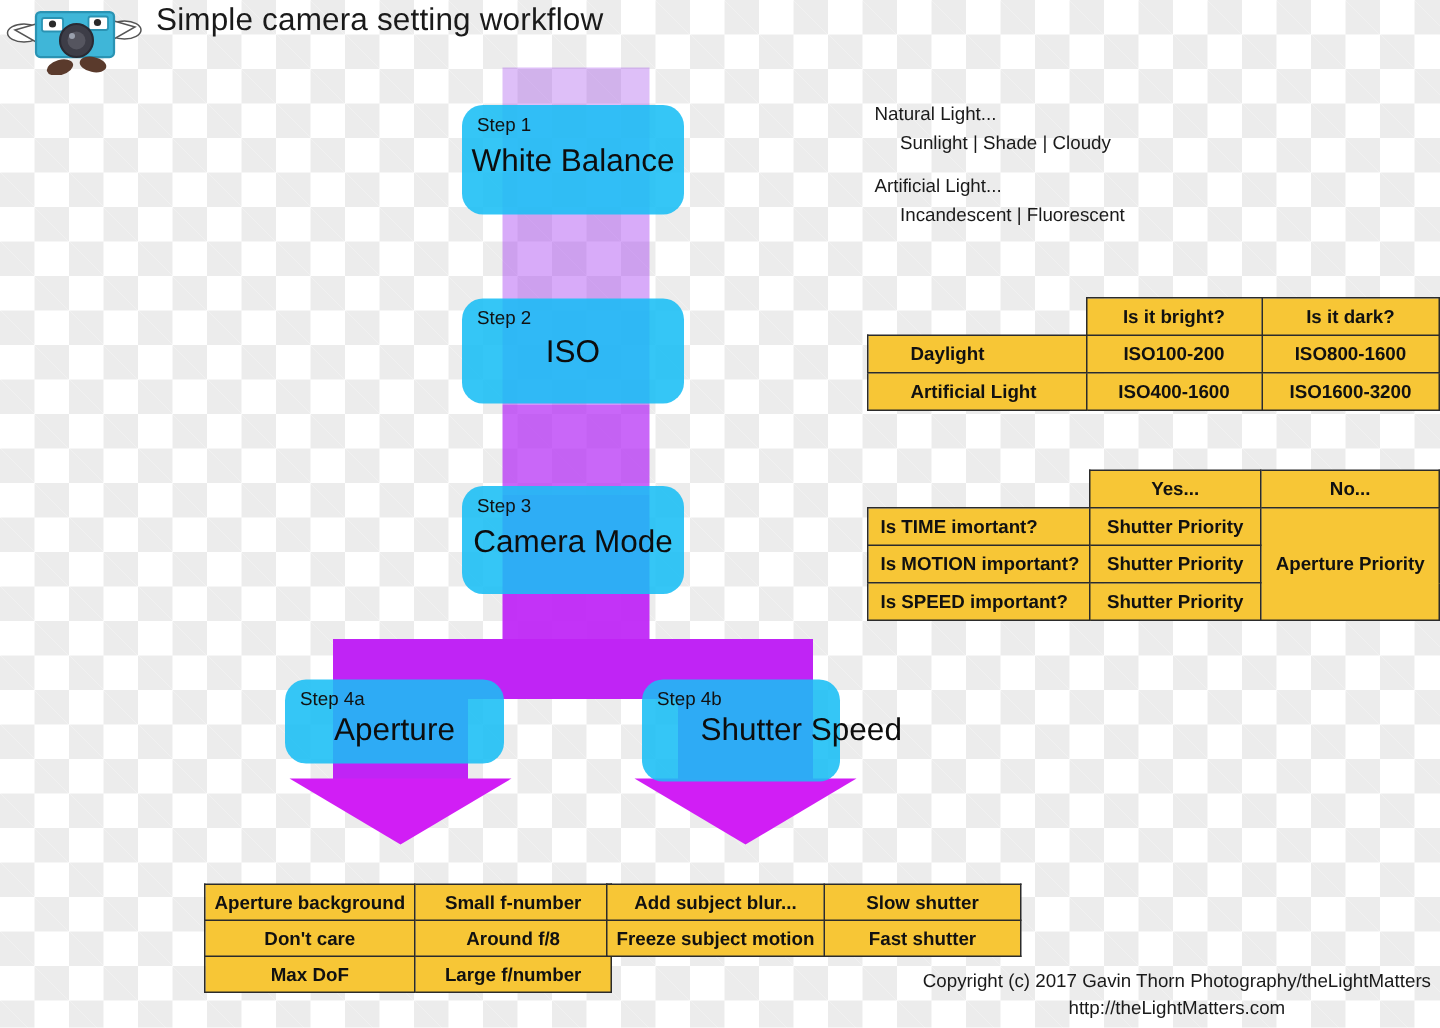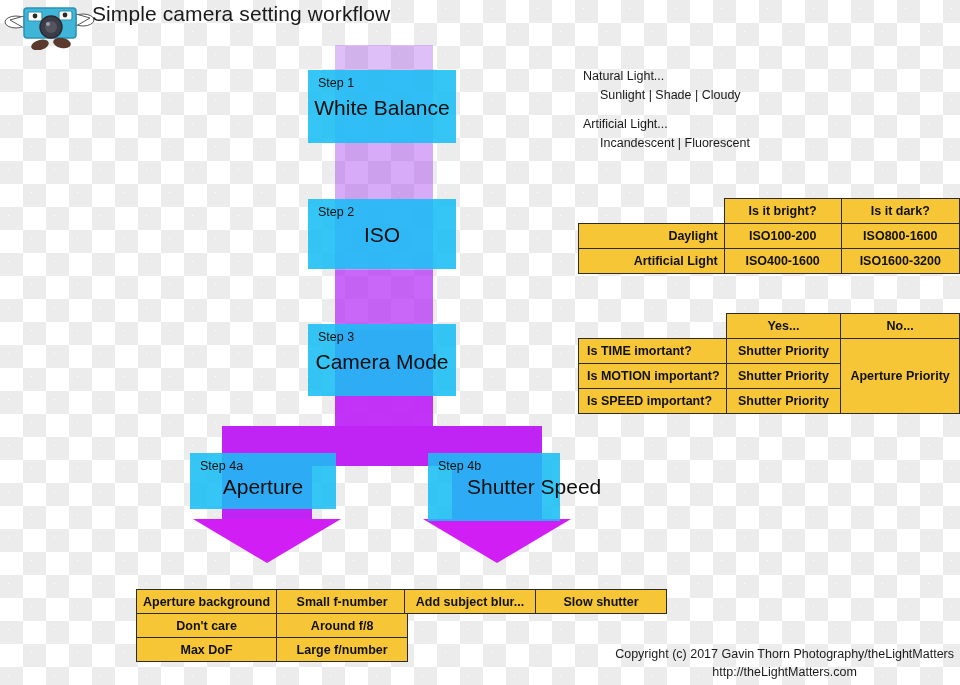--- a/index.html
+++ b/index.html
@@ -17,21 +17,21 @@
       linear-gradient(45deg,#ececec 25%,transparent 25%,transparent 75%,#ececec 75%),
       linear-gradient(45deg,#ececec 25%,transparent 25%,transparent 75%,#ececec 75%);
     background-size:46px 46px;
     background-position:0 0,23px 23px;
     overflow:hidden;
   }
 
   
   #mascot{position:absolute;left:4px;top:0;width:92px;height:50px;}
   #page-title{
-    position:absolute;left:92px;top:2px;
+    position:absolute;left:104px;top:2px;
     font-size:21px;color:#1a1a1a;letter-spacing:.1px;
     white-space:nowrap;
   }
 
   
   .spine{position:absolute;}
   .s1{left:335px;top:45px;width:98px;height:95px;background:rgba(155,60,235,.33);}
   .s2{left:335px;top:140px;width:98px;height:60px;background:rgba(163,55,240,.42);}
   .s3{left:335px;top:200px;width:98px;height:70px;background:rgba(172,50,243,.52);}
   .s4{left:335px;top:270px;width:98px;height:60px;background:rgba(180,45,245,.72);}
@@ -42,20 +42,21 @@
   .tri{position:absolute;width:0;height:0;border-left:74px solid transparent;
        border-right:74px solid transparent;border-top:44px solid #d11ef5;}
   .tri-l{left:193px;top:519px;}
   .tri-r{left:423px;top:519px;}
 
   
   .step-box{
     position:absolute;
     background:rgba(25,190,245,.88);
     color:#111;
+    border-radius:14px;
   }
   .step-num{
     position:absolute;left:10px;top:6px;
     font-size:12.5px;color:#111;white-space:nowrap;
   }
   .step-title{
     position:absolute;left:0;right:0;
     text-align:center;
     font-size:21px;color:#0d0d0d;white-space:nowrap;
   }
@@ -82,21 +83,21 @@
     background:#f7c636;
     text-align:center;
     padding:0 6px;
     white-space:nowrap;
     font-weight:bold;
   }
   table.grid td.blank{border:none;background:transparent;}
 
   #iso-table{left:578px;top:198px;}
   #iso-table td{height:24px;}
-  #iso-table td.rowhead{text-align:right;width:118px;padding-left:28px;}
+  #iso-table td.rowhead{text-align:left;width:118px;padding-left:28px;}
   #iso-table td.col{width:112px;}
 
   #mode-table{left:578px;top:313px;}
   #mode-table td{height:24px;}
   #mode-table td.rowhead{text-align:left;width:118px;padding-left:8px;}
   #mode-table td.col{width:112px;}
 
   #ap-table{left:136px;top:589px;}
   #ap-table td{height:23px;width:118px;}
 
@@ -235,20 +236,24 @@
     </tr>
   </tbody>
     </table>
 
   <table class="grid" id="sh-table">
     <tbody>
         <tr>
       <td>Add subject blur...</td>
       <td>Slow shutter</td>
     </tr>
+    <tr>
+      <td>Freeze subject motion</td>
+      <td>Fast shutter</td>
+    </tr>
   </tbody>
     </table>
 
   <div id="footer">
     <div>Copyright (c) 2017 Gavin Thorn Photography/theLightMatters</div>
     <div>http://theLightMatters.com</div>
   </div>
 
 </div>
 

